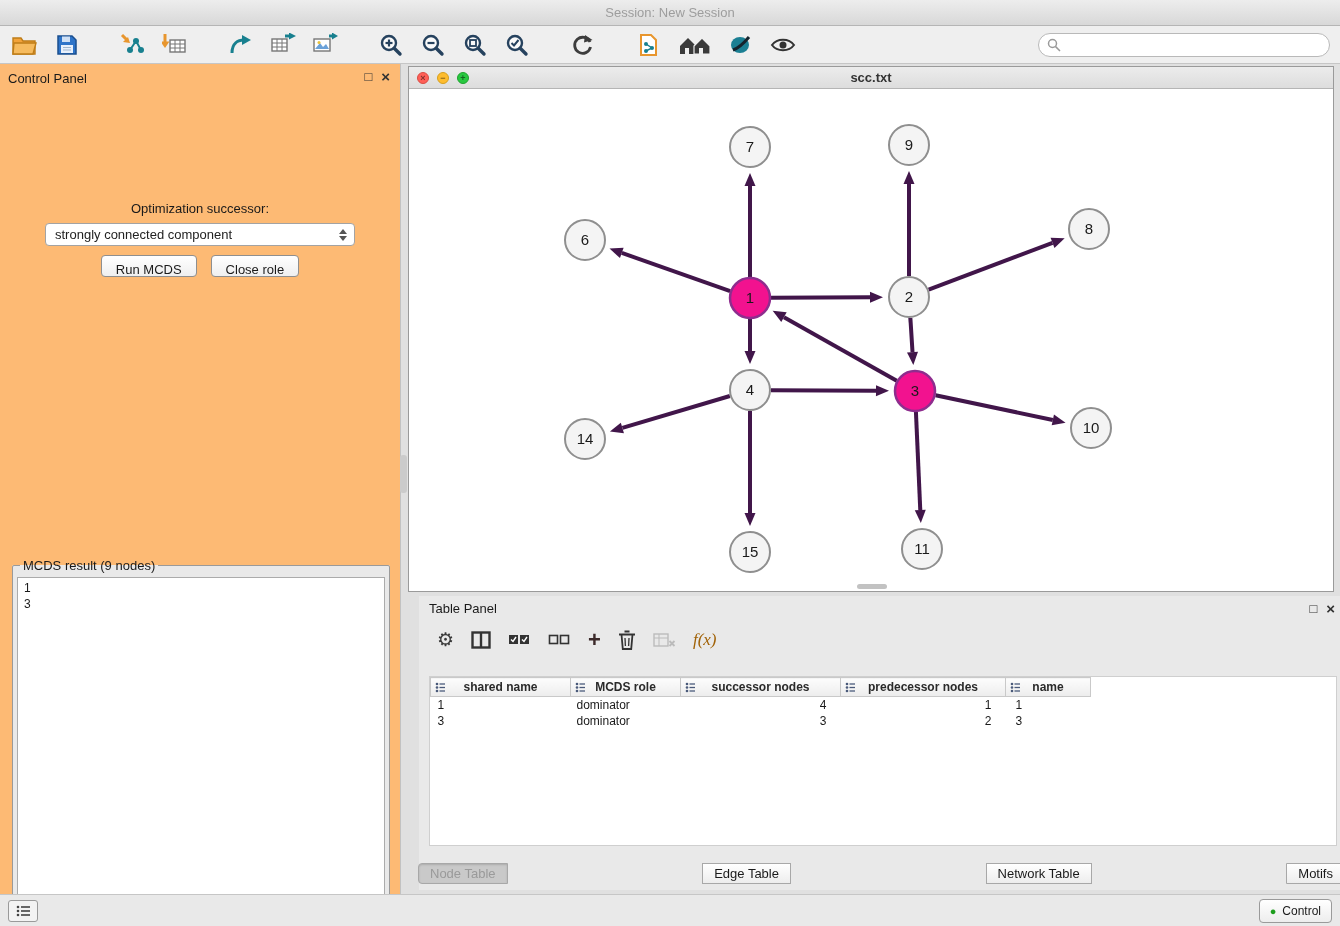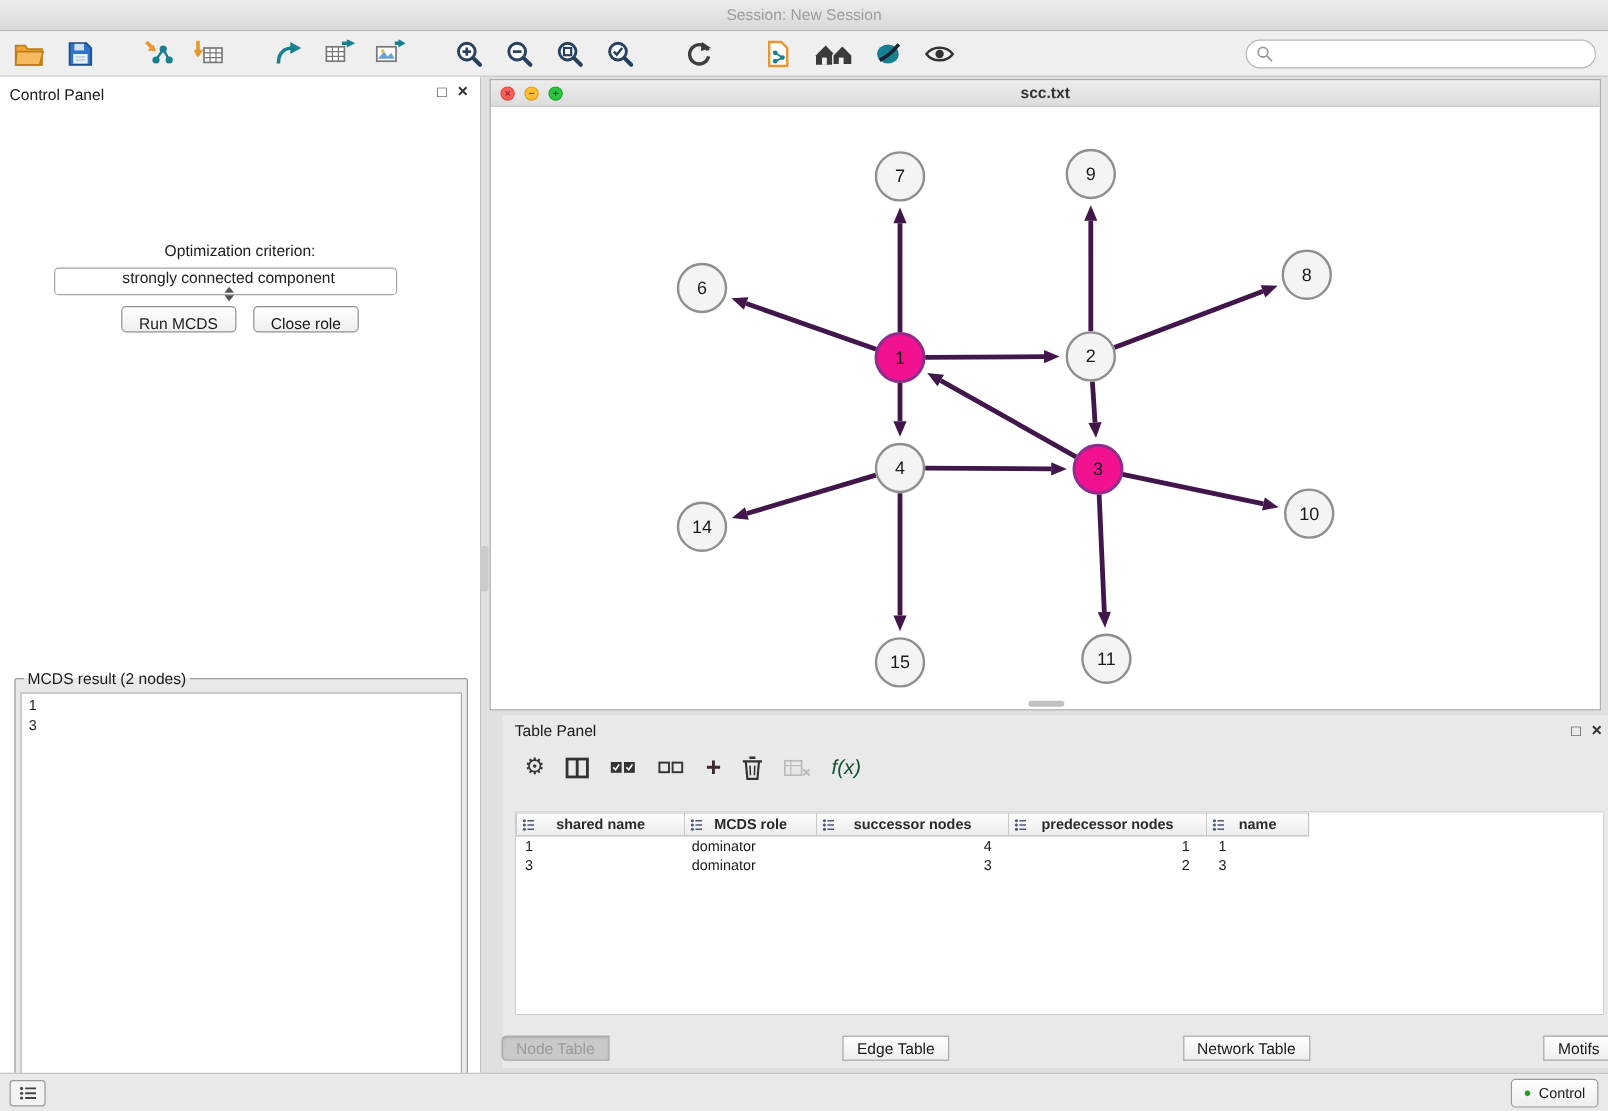--- a/index.html
+++ b/index.html
@@ -30,43 +30,43 @@
   .tb-gap { width:24px; }
   .search-wrap {
     margin-left:auto; width:292px; height:24px;
     border:1px solid #b9b9b9; border-radius:12px; background:#fff;
     display:flex; align-items:center; padding:0 8px; gap:6px;
   }
   .search-wrap input { border:none; outline:none; flex:1; font-size:12px; font-family:"Liberation Sans",sans-serif; background:transparent; }
   
   .control-panel {
     position:absolute; left:0; top:64px; width:401px; height:830px;
-    background:#ffffff; border-right:1px solid #c2c2c2;
+    background:#fdba74; border-right:1px solid #c2c2c2;
   }
   .cp-header { position:relative; height:28px; padding:7px 8px 0 8px; font-size:13px; color:#1a1a1a; }
   .win-btns { position:absolute; right:10px; top:6px; display:flex; gap:9px; align-items:center; }
   .win-btns span { cursor:default; color:#333; font-size:13px; line-height:14px; }
   .win-btns .bold-x { font-weight:bold; font-size:15px; }
   .cp-tabs {
     position:absolute; left:0; right:0; top:95px; height:22px;
     display:flex; justify-content:center; border-bottom:1px solid #aaa;
   }
   .cp-tab {
     height:22px; line-height:21px; padding:0 13px; font-size:13px;
     background:linear-gradient(#fcfcfc,#ececec);
     border:1px solid #aaa; border-bottom:none; margin-left:-1px;
     border-radius:4px 4px 0 0; color:#1a1a1a;
   }
   .cp-tab.active { background:#e9e9e9; color:#b3b3b3; position:relative; z-index:2; }
   .cp-body { position:absolute; left:0; right:0; top:117px; bottom:0; }
   .opt-label { margin-top:20px; text-align:center; font-size:13px; color:#1a1a1a; }
   .dropdown {
-    position:absolute; left:45px; top:42px; width:286px; height:23px;
+    position:absolute; left:45px; top:42px; width:310px; height:23px;
     background:#fff; border:1px solid #a3a3a3; border-radius:4px;
-    display:flex; align-items:center; padding:0 4px 0 9px; font-size:13px;flex-direction:column;
+    display:flex; align-items:center; padding:0 4px 0 9px; font-size:13px;
   }
   .dropdown .ddval { flex:1; }
   .stepper { width:14px; height:16px; display:flex; flex-direction:column; align-items:center; justify-content:center; gap:2px; }
   .stepper i { display:block; width:0; height:0; border-left:4px solid transparent; border-right:4px solid transparent; }
   .stepper i.up { border-bottom:5px solid #555; }
   .stepper i.down { border-top:5px solid #555; }
   .btn-row { position:absolute; left:0; right:0; top:74px; display:flex; justify-content:center; gap:14px; }
   .btn {
     height:22px; padding:6px 14px; font-size:13px; font-family:"Liberation Sans",sans-serif;
     background:linear-gradient(#ffffff,#efefef); border:1px solid #8f8f8f; border-radius:4px; color:#1a1a1a;
@@ -104,21 +104,21 @@
   .node-label { font-size:15px; fill:#1a1a1a; font-family:"Liberation Sans",sans-serif; }
   .h-scroll-thumb { position:absolute; left:448px; bottom:2px; width:30px; height:5px; background:#c2c2c2; border-radius:3px; }
   .splitter-thumb { position:absolute; left:400px; top:455px; width:7px; height:38px; background:#cbcbcb; border-radius:3px; }
   
   .table-panel { position:absolute; left:419px; top:596px; width:926px; height:294px; background:#e9e9e9; }
   .tp-header { position:relative; height:24px; padding:5px 0 0 10px; font-size:13px; color:#1a1a1a; }
   .tp-toolbar { position:absolute; left:0; top:26px; height:36px; display:flex; align-items:center; padding-left:18px; gap:17px; }
   .tp-ic { display:flex; align-items:center; justify-content:center; }
   .gear-glyph { font-size:19px; color:#3a3a3a; line-height:20px; }
   .plus-glyph { font-size:22px; font-weight:bold; color:#3c2a2a; line-height:20px; }
-  .fx-label { font-family:Liberation Sans, sans-serif; font-style:italic; font-size:17px; color:#14532d; }
+  .fx-label { font-family:Liberation Serif, serif; font-style:italic; font-size:17px; color:#a16207; }
   .tp-table-wrap {
     position:absolute; left:10px; right:8px; top:80px; height:170px;
     background:#fff; border:1px solid #cfcfcf; overflow:hidden;
   }
   table.node-table { border-collapse:collapse; table-layout:fixed; }
   table.node-table th {
     position:relative; height:19px; font-size:12px; font-weight:bold; color:#2a2a2a;
     background:linear-gradient(#fdfdfd,#ececec);
     border:1px solid #c9c9c9; text-align:center; 
   }
@@ -306,34 +306,34 @@
 
 <div class="control-panel">
   <div class="cp-header">
     <span>Control Panel</span>
     <span class="win-btns">
       <span>□</span>
       <span class="bold-x">×</span>
     </span>
   </div>
   <div class="cp-body">
-    <div class="opt-label">Optimization criterion:</div>
+    <div class="opt-label">Optimization successor:</div>
     <div class="dropdown">
       <span class="ddval">strongly connected component</span>
       <span class="stepper">
           <i class="up"></i>
           <i class="down"></i>
         </span>
     </div>
     <div class="btn-row">
       <button class="btn">Run MCDS</button>
       <button class="btn">Close role</button>
     </div>
     <fieldset class="result-box">
-      <legend>MCDS result (2 nodes)</legend>
+      <legend>MCDS result (9 nodes)</legend>
       <div class="result-content">
           <div>1</div>
           <div>3</div>
         </div>
     </fieldset>
   </div>
 </div>
 
 <div class="net-window">
   <div class="net-titlebar">

